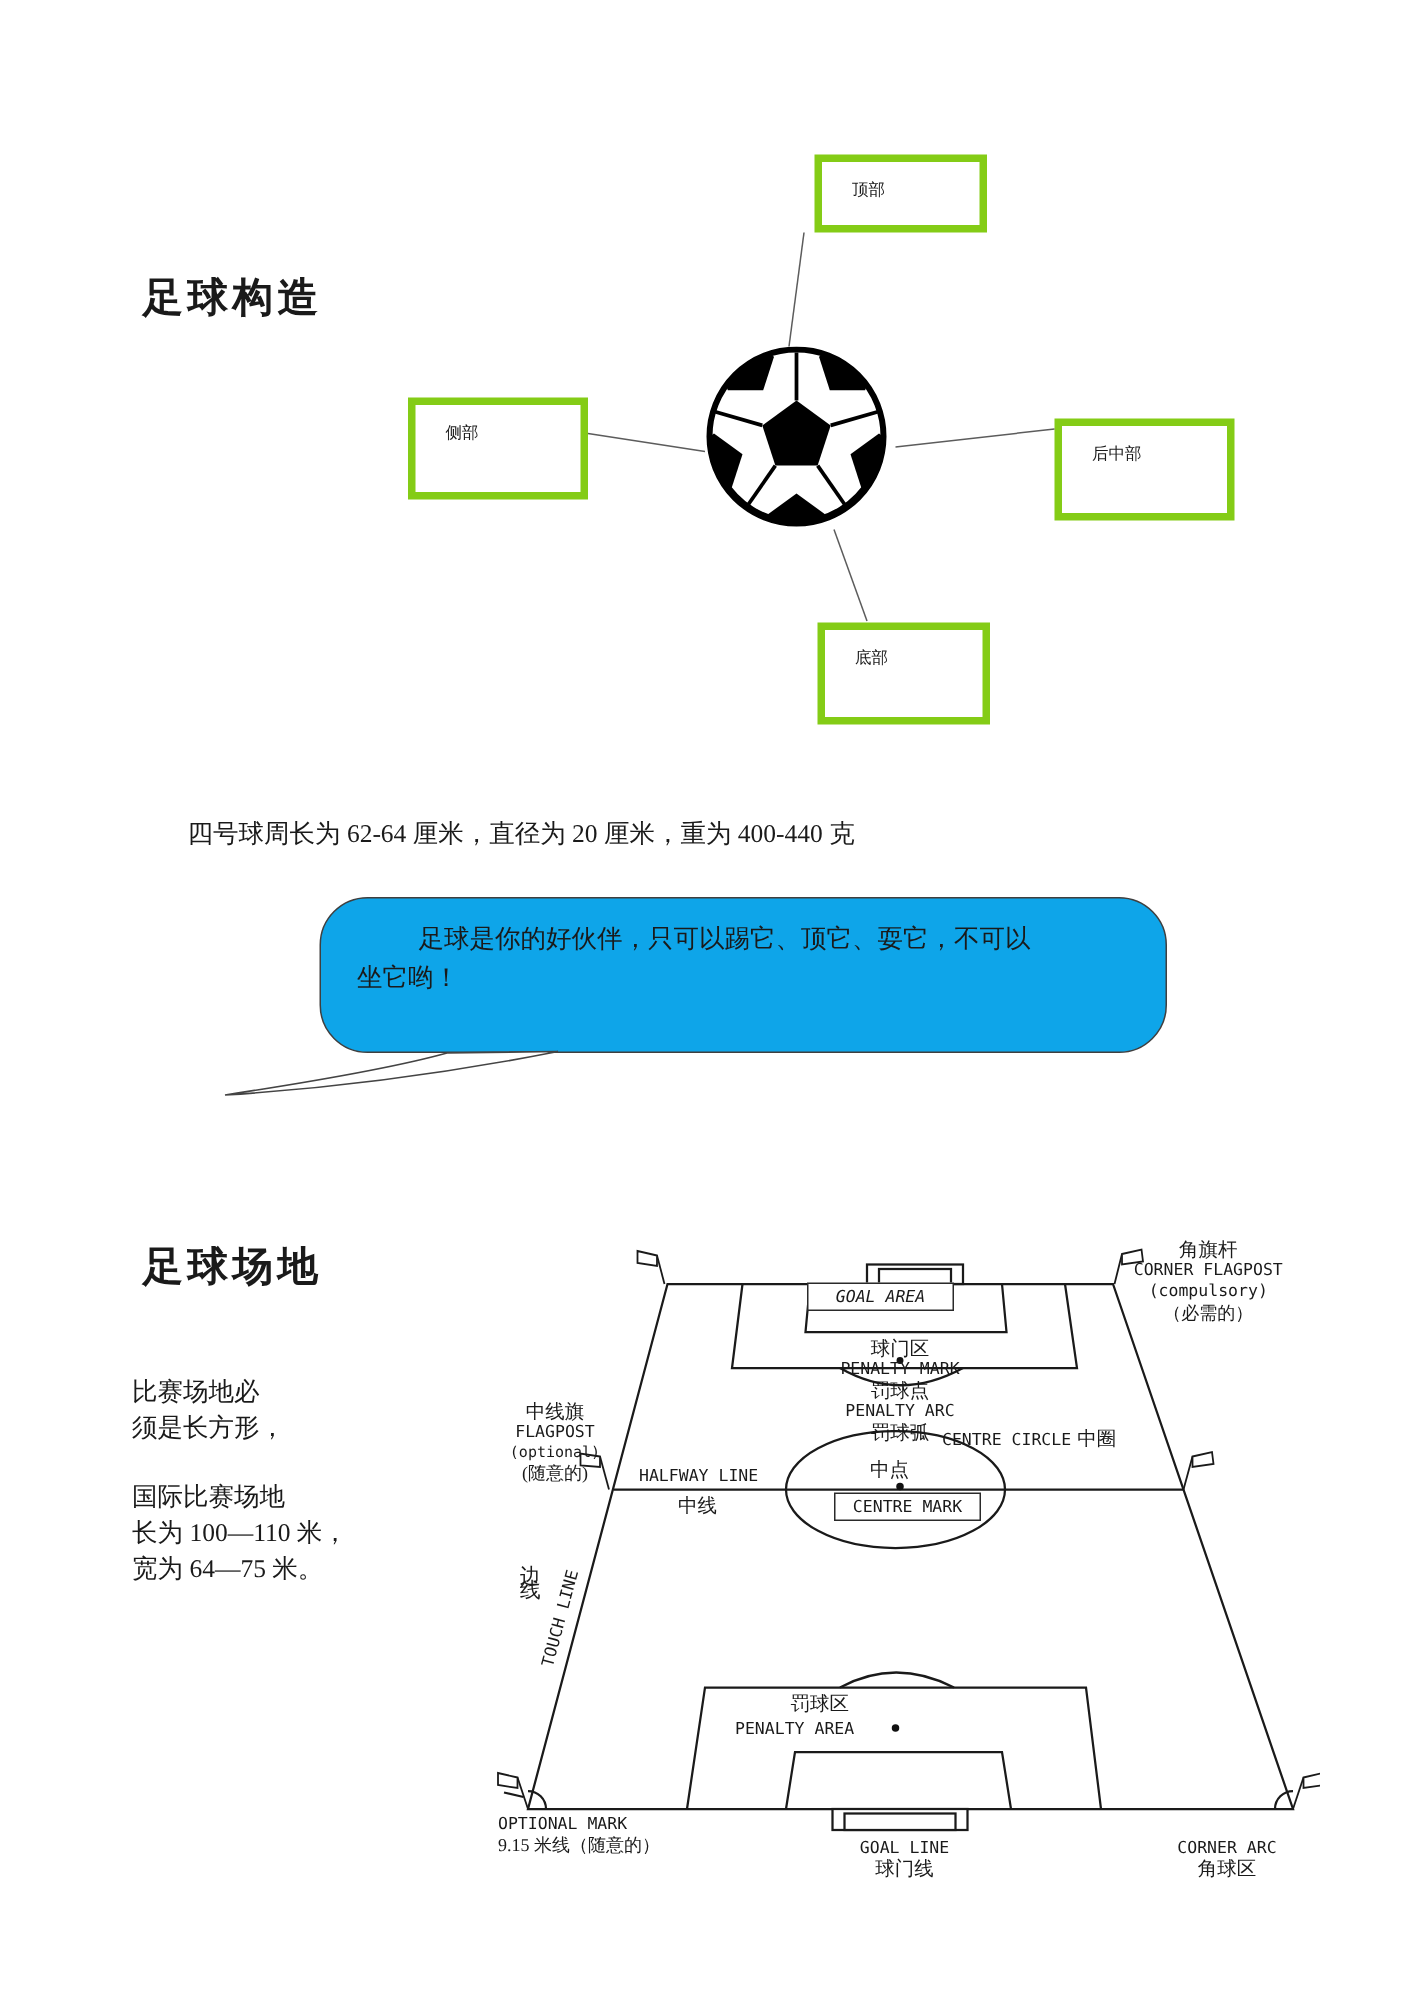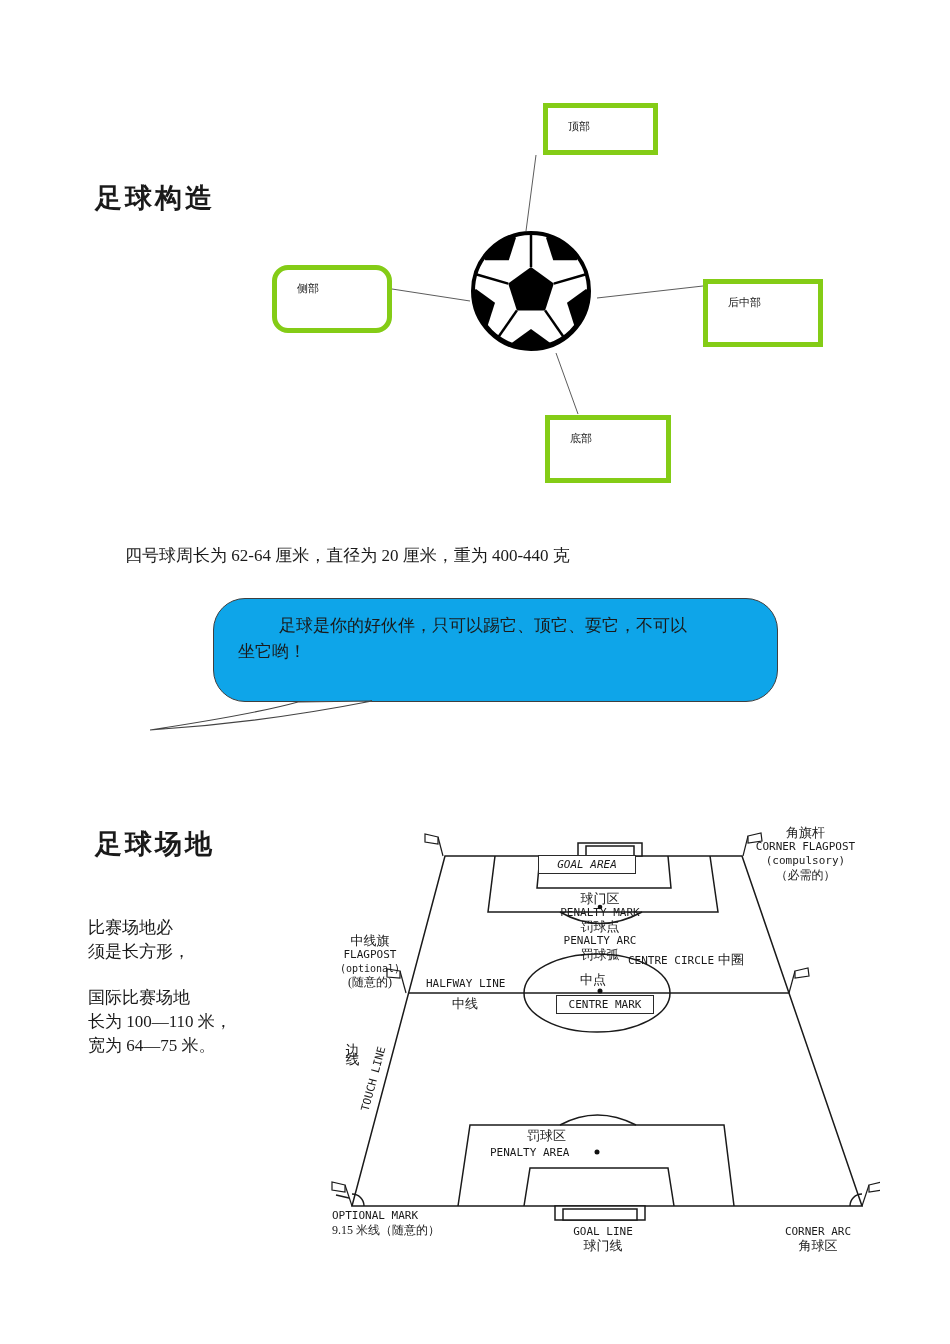--- a/index.html
+++ b/index.html
@@ -32,23 +32,23 @@
   .rot { transform:rotate(-75deg); text-align:center; width:104px; }
 </style>
 </head>
 <body>
 
 <div class="page">
 
   <div class="heading" style="left:95px; top:180px;">足球构造</div>
 
   <div class="callout" style="left:543px; top:103px; width:115px; height:52px;">顶部</div>
-  <div class="callout" style="left:272px; top:265px; width:120px; height:68px;border-radius:16px;">侧部</div>
+  <div class="callout" style="left:272px; top:265px; width:120px; height:68px;">侧部</div>
   <div class="callout" style="left:703px; top:266px; width:120px; height:68px;margin-top:13px;">后中部</div>
-  <div class="callout" style="left:545px; top:415px; width:126px; height:68px;">底部</div>
+  <div class="callout" style="left:545px; top:415px; width:115px; height:68px;">底部</div>
 
   <div class="spec" style="left:125px; top:544px;">四号球周长为 62-64 厘米，直径为 20 厘米，重为 400-440 克</div>
 
   <div class="bubble">
     <p class="bubble-text">足球是你的好伙伴，只可以踢它、顶它、耍它，不可以坐它哟！</p>
   </div>
 
   <svg class="overlay" width="950" height="1344" viewBox="0 0 950 1344">
     <g stroke="#5c5c5c" stroke-width="1" fill="none">
       <line x1="536" y1="155" x2="526" y2="231"></line>

